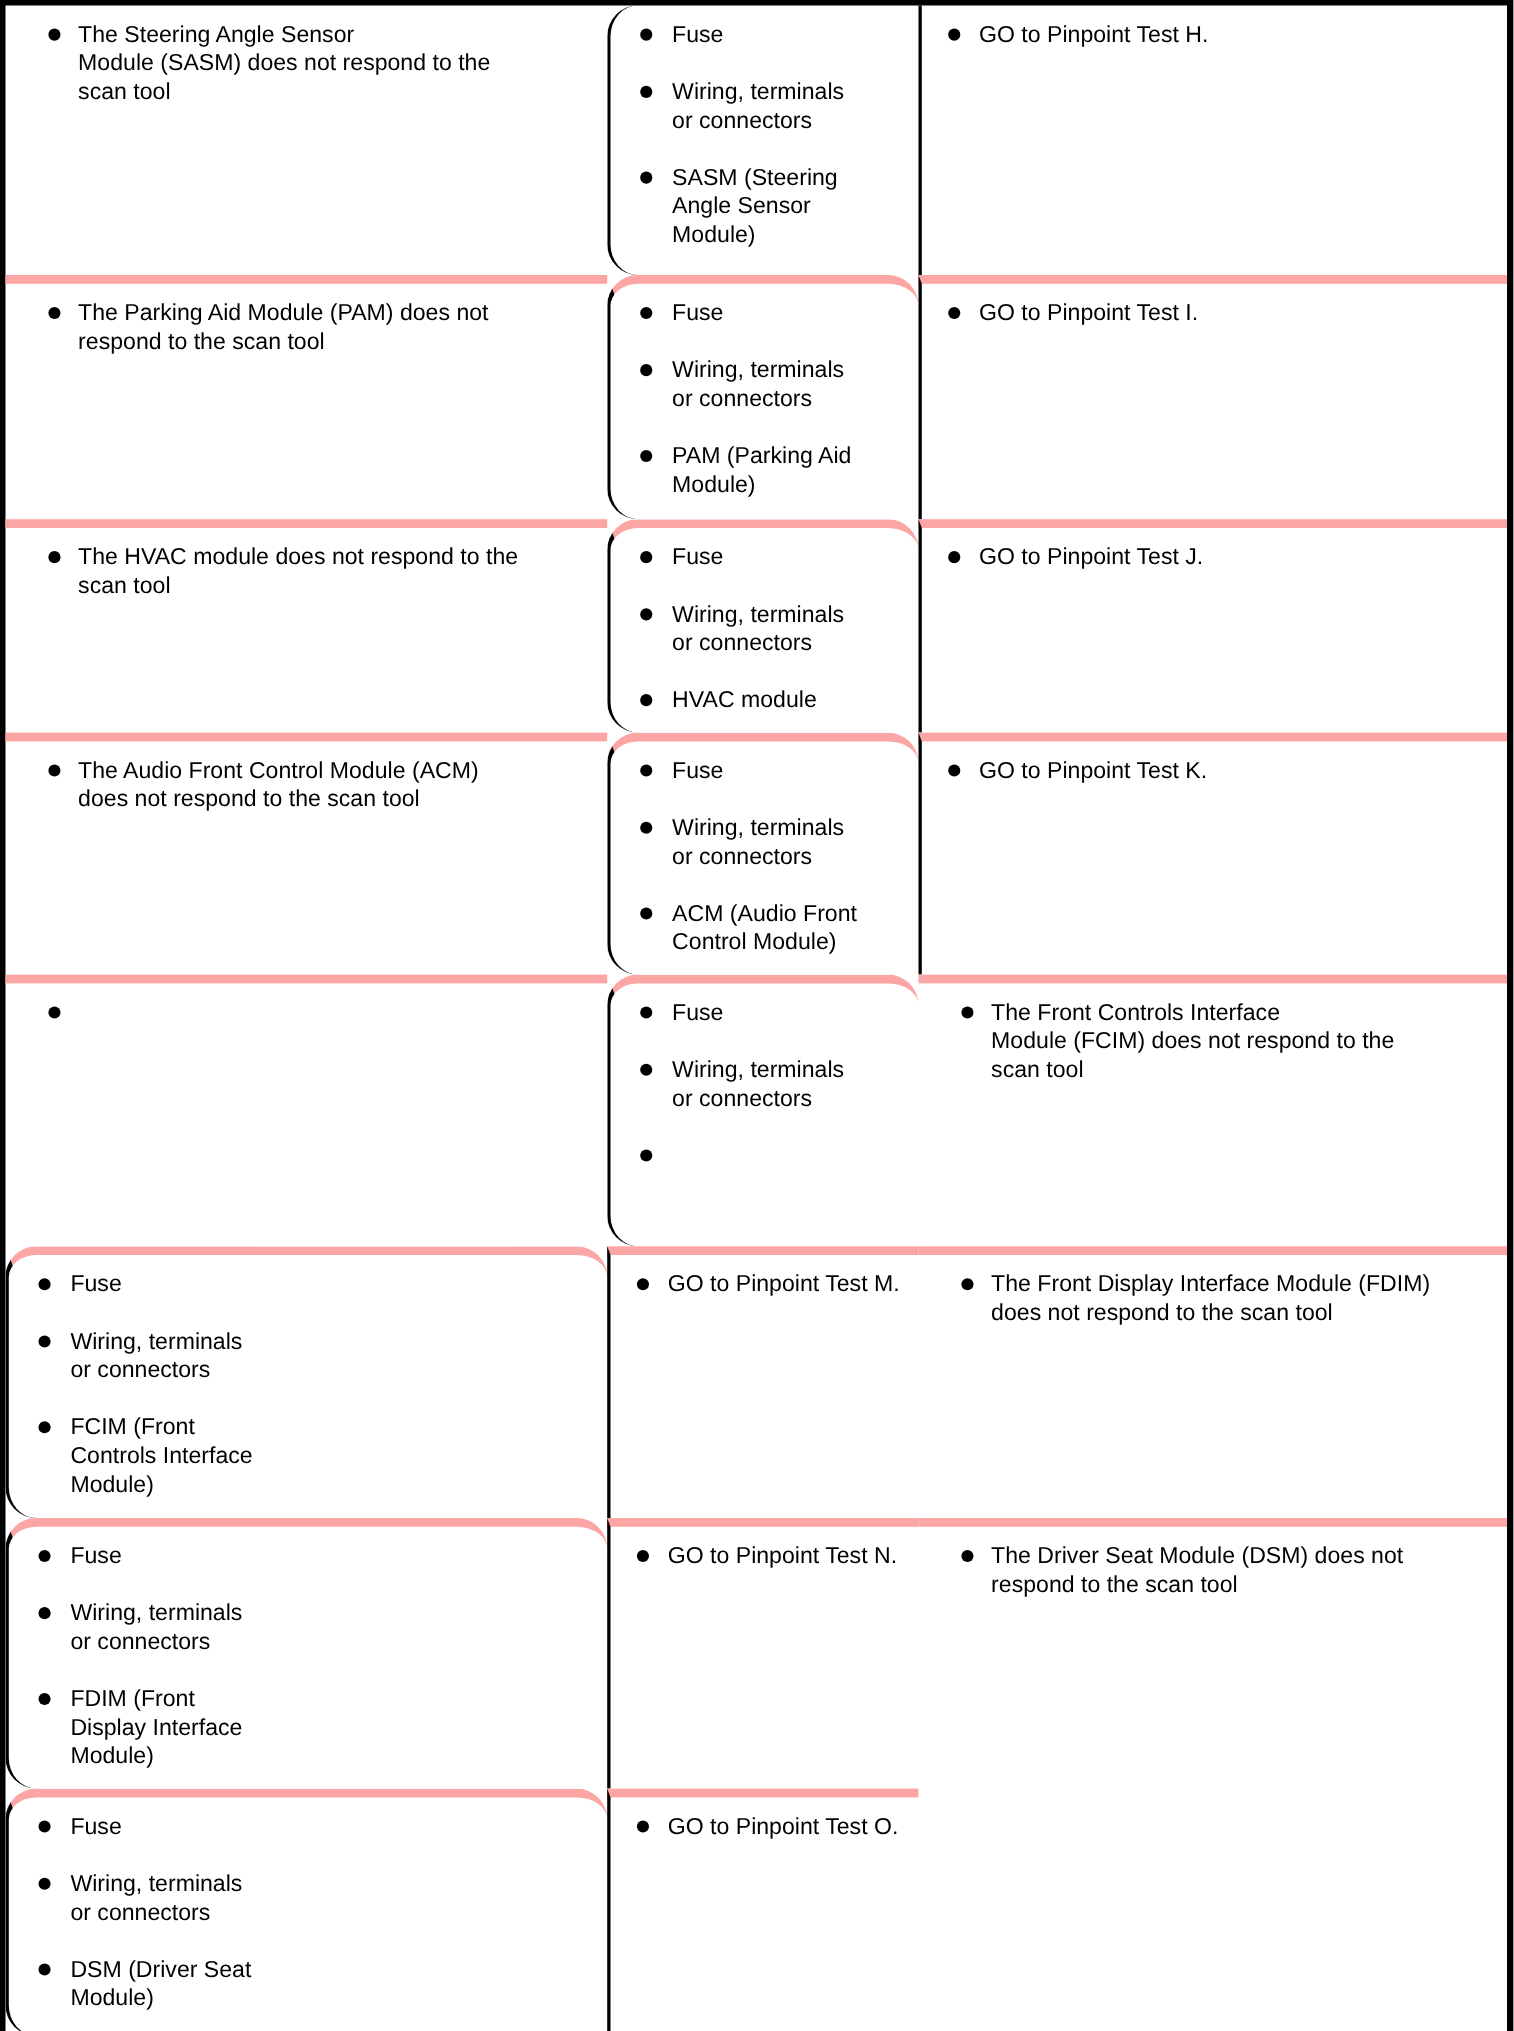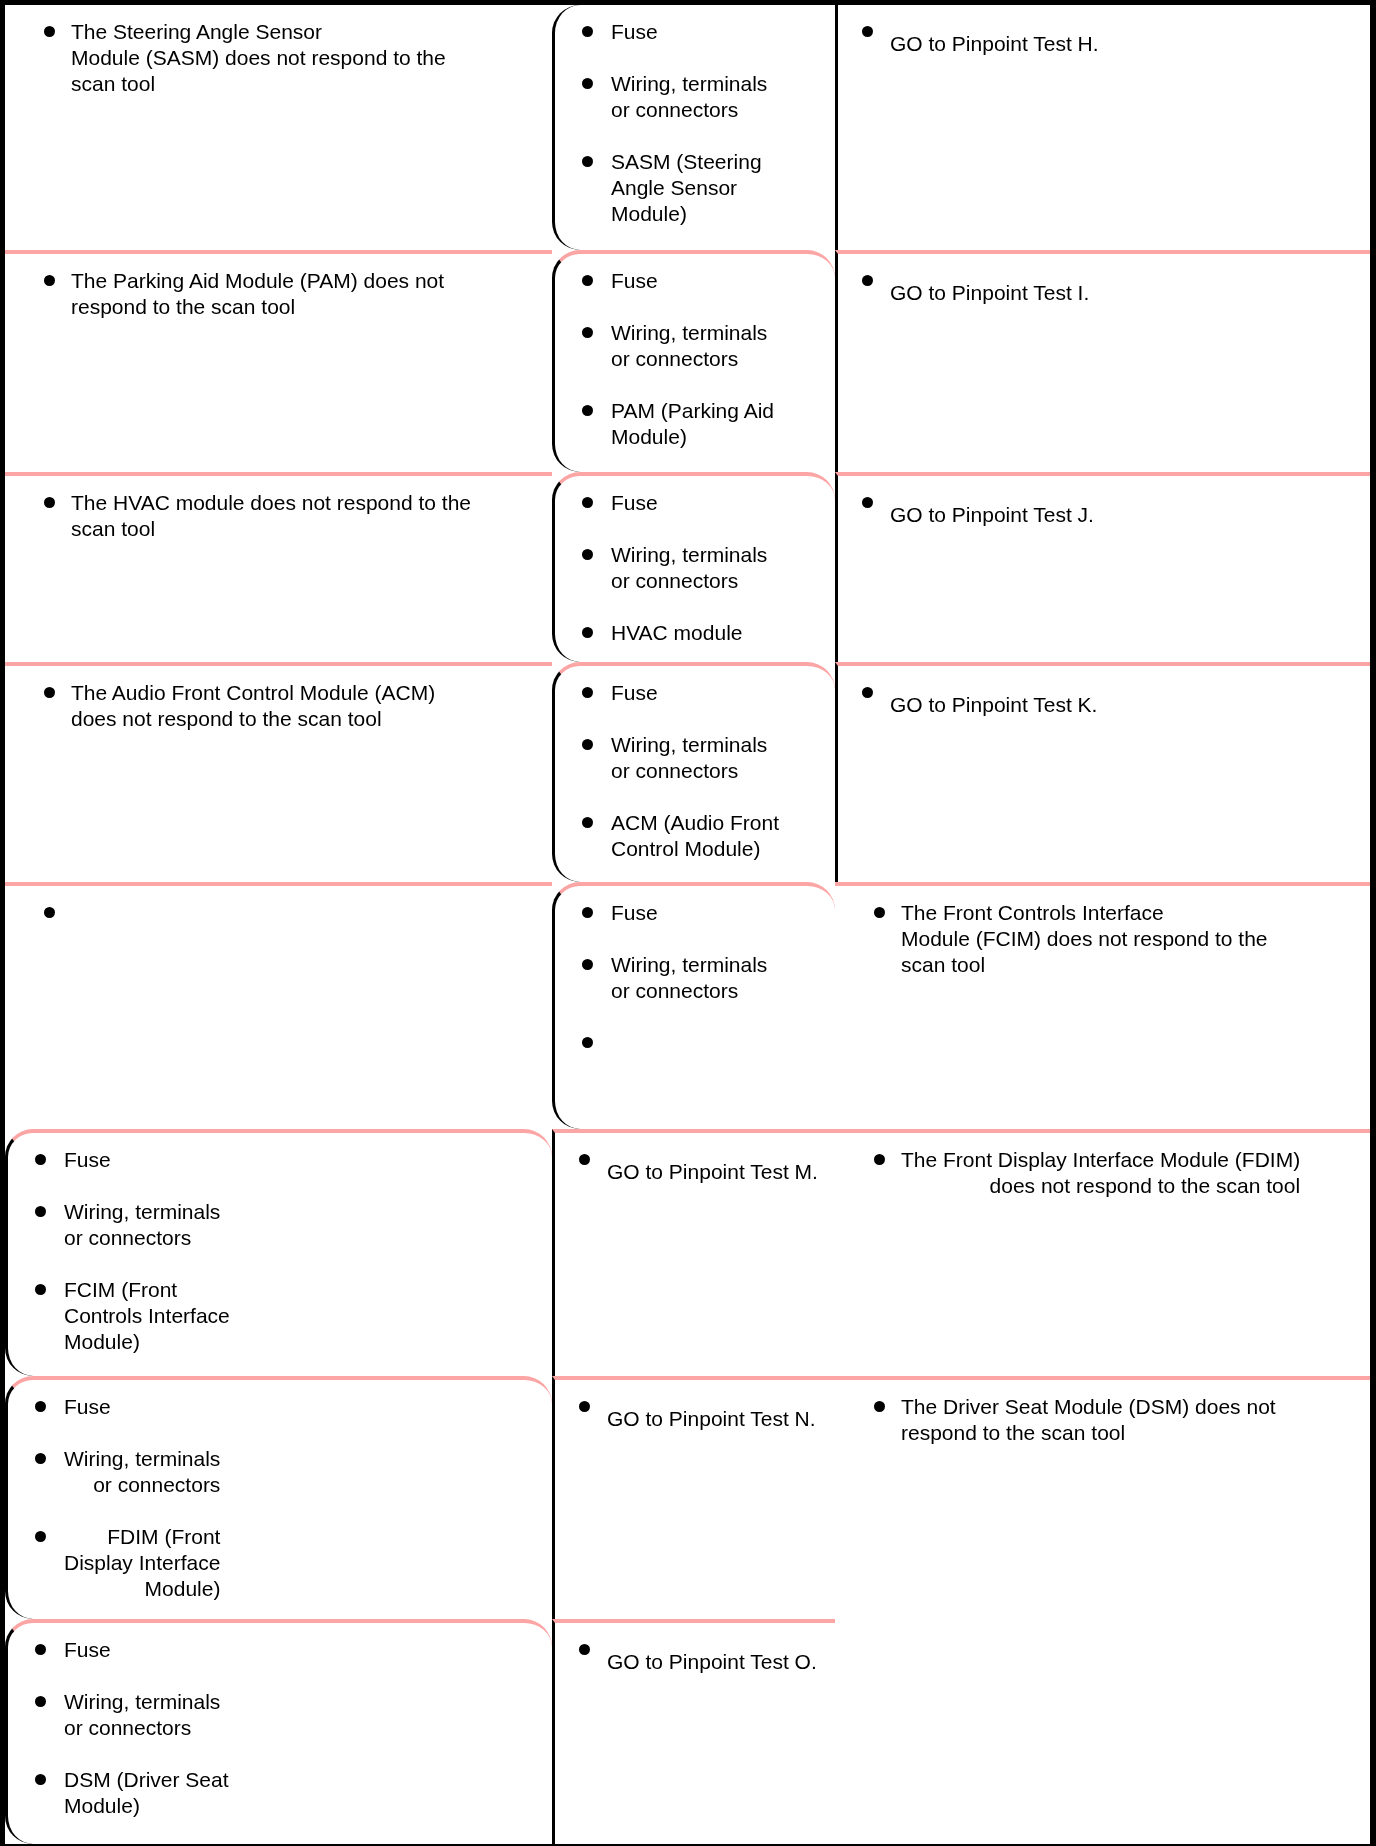--- a/index.html
+++ b/index.html
@@ -23,30 +23,30 @@
 
   .cell {
     padding: 14px 8px 16px 0;
     vertical-align: top;
   }
   .cell.cond   { padding-left: 39px; }
   .cell.src    { padding-left: 27px; border-left: 3px solid #000; border-radius: 28px; }
   .cell.act    { padding-left: 24px; border-left: 3px solid #000; }
 
   
-  .rb { border-top: 4px solid #fca5a5; }
+  .rb { border-top: 8px solid #fca5a5; }
 
   
   .h0 { min-height: 245px; }
   .h1 { min-height: 222px; }
   .h2 { min-height: 186px; }
   .h3 { min-height: 220px; }
   .h4 { min-height: 245px; }
   .h5 { min-height: 247px; }
-  .h6 { min-height: 243px; text-align: right; }
+  .h6 { min-height: 243px; }
   .h7 { min-height: 225px; }
 
   .item {
     display: flex;
     align-items: flex-start;
     margin-bottom: 26px;
   }
   .item:last-child { margin-bottom: 0; }
 
   .bullet {
@@ -56,21 +56,21 @@
     margin-top: 7px;
     border-radius: 50%;
     background: #000;
   }
 
   .txt {
     white-space: pre-line;
     margin-left: 16px;
   }
   .src .txt { margin-left: 18px; }
-  .act .txt { margin-left: 17px; margin-top: 12px; }
+  .act .txt { margin-left: 17px; }
 </style>
 </head>
 <body>
 
 <div class="diag-table">
 
   <div class="cell cond h0">
     <div class="item">
       <span class="bullet"></span>
       <span class="txt">The Steering Angle Sensor

